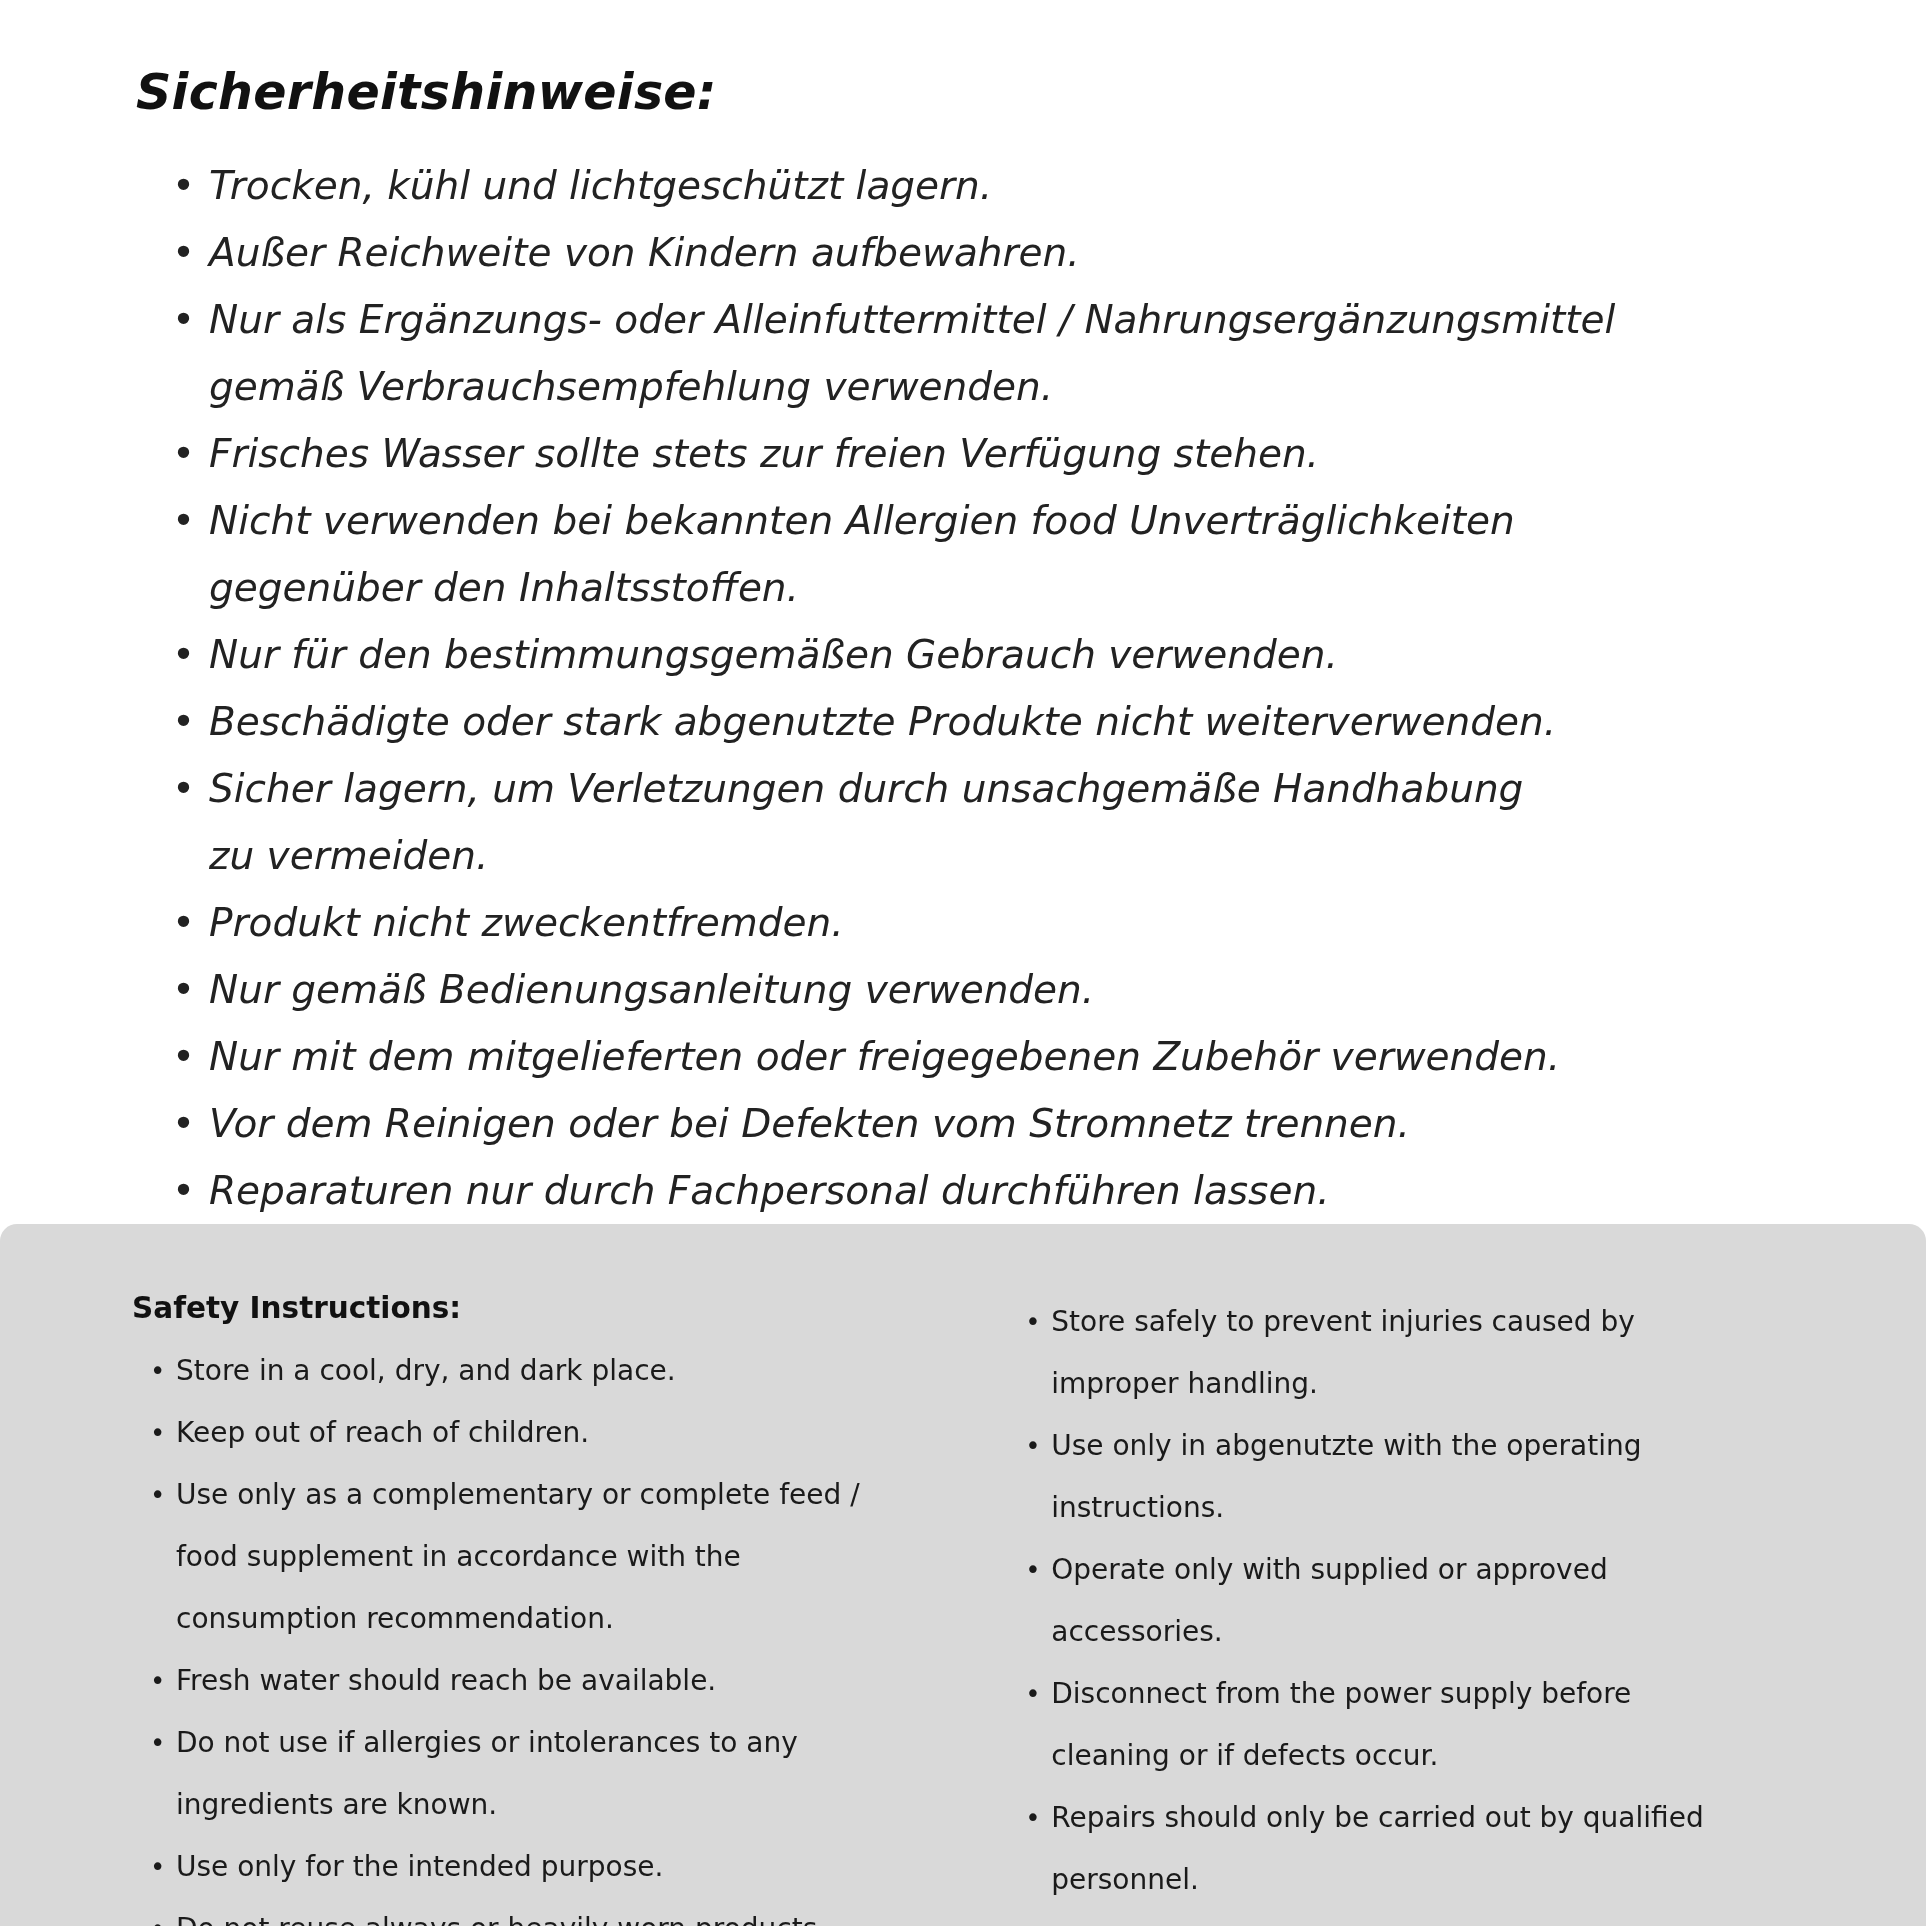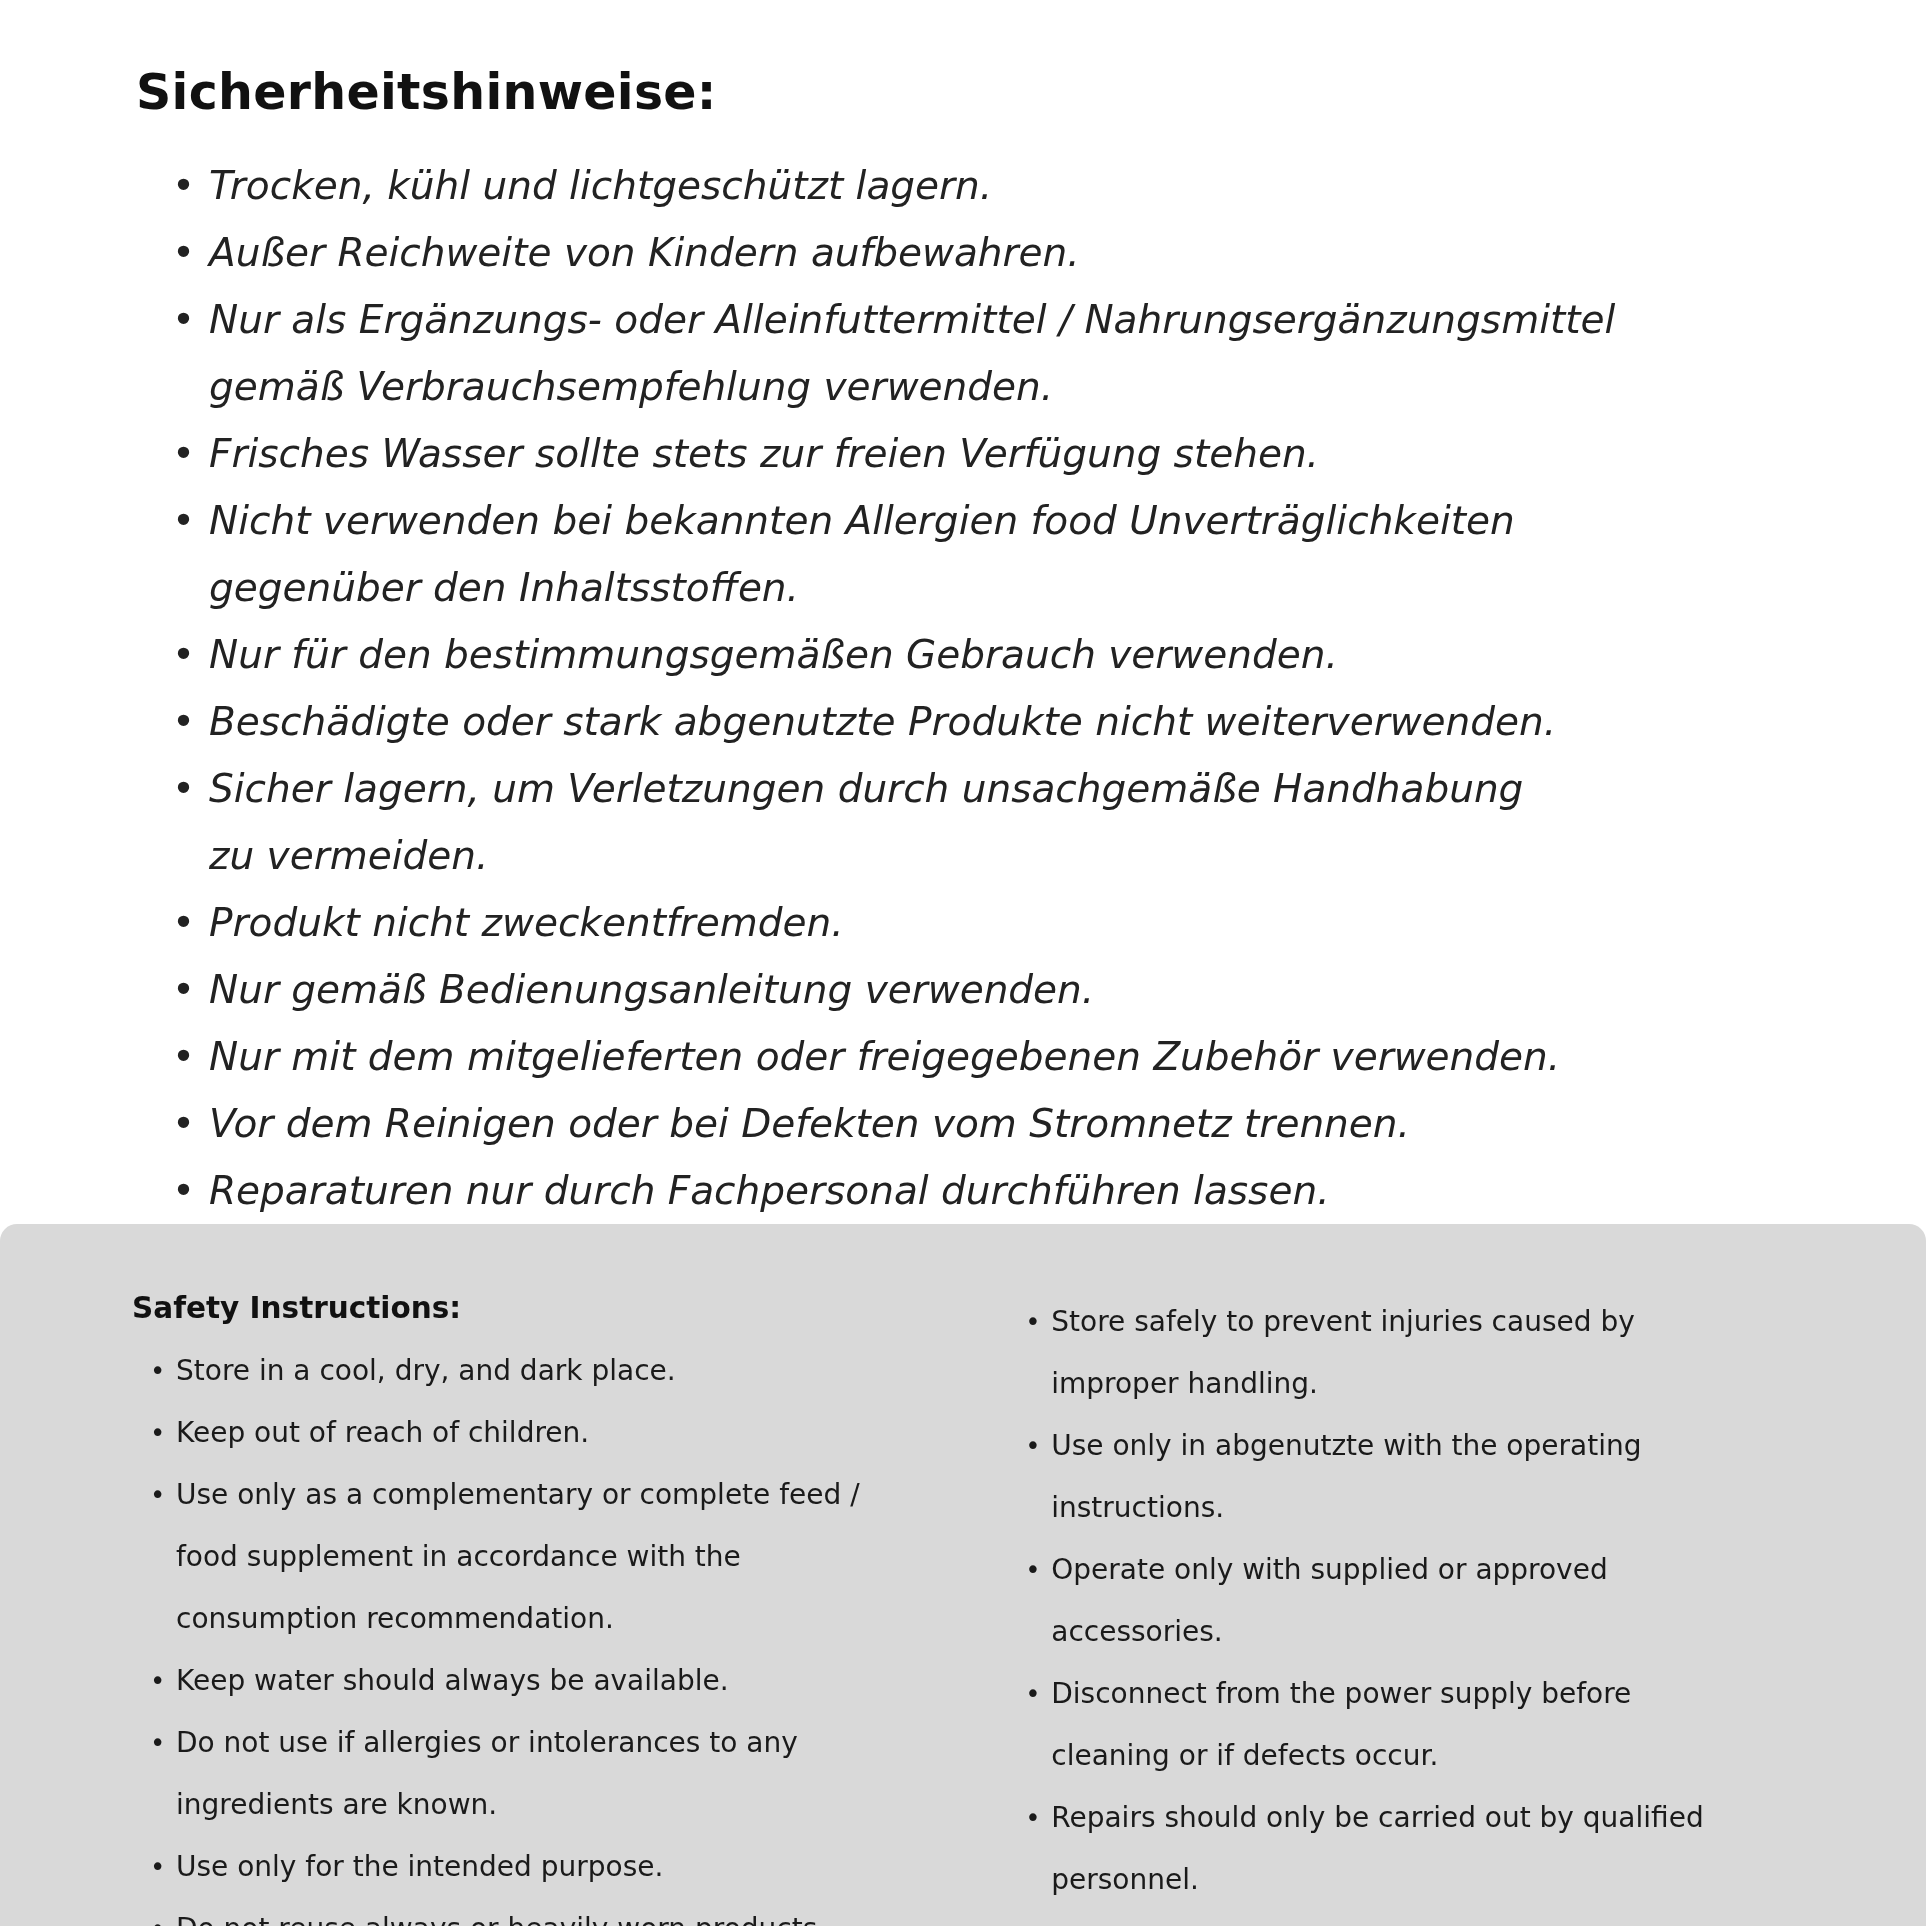--- a/index.html
+++ b/index.html
@@ -11,20 +11,21 @@
     overflow:hidden;
   }
   
   .de{
     height:1310px;box-sizing:border-box;
     padding:64px 96px 0 136px;
   }
   .de h1{
     font-size:49px;font-weight:700;margin:0 0 31px 0;color:#111111;
     letter-spacing:0.3px;
+    font-style:italic;
   }
   .de ul{list-style:none;margin:0;padding:0 0 0 36px;}
   .de li{
     position:relative;padding-left:37px;
     font-size:39px;line-height:67px;
     white-space:pre-line;color:#222222;font-style:italic;
   }
   .de li::before{content:"\2022";position:absolute;left:0;top:0;color:#222222;}
   
   .en{
@@ -76,21 +77,21 @@
 
   <section class="en">
     <div class="col col-left">
       <h2>Safety Instructions:</h2>
       <ul>
         <li>Store in a cool, dry, and dark place.</li>
         <li>Keep out of reach of children.</li>
         <li>Use only as a complementary or complete feed /
 food supplement in accordance with the
 consumption recommendation.</li>
-        <li>Keep water should always be available.</li>
+        <li>Fresh water should reach be available.</li>
         <li>Do not use if allergies or intolerances to any
 ingredients are known.</li>
         <li>Use only for the intended purpose.</li>
         <li>Do not reuse always or heavily worn products.</li>
       </ul>
     </div>
     <div class="col col-right">
       <ul>
         <li>Store safely to prevent injuries caused by
 improper handling.</li>

